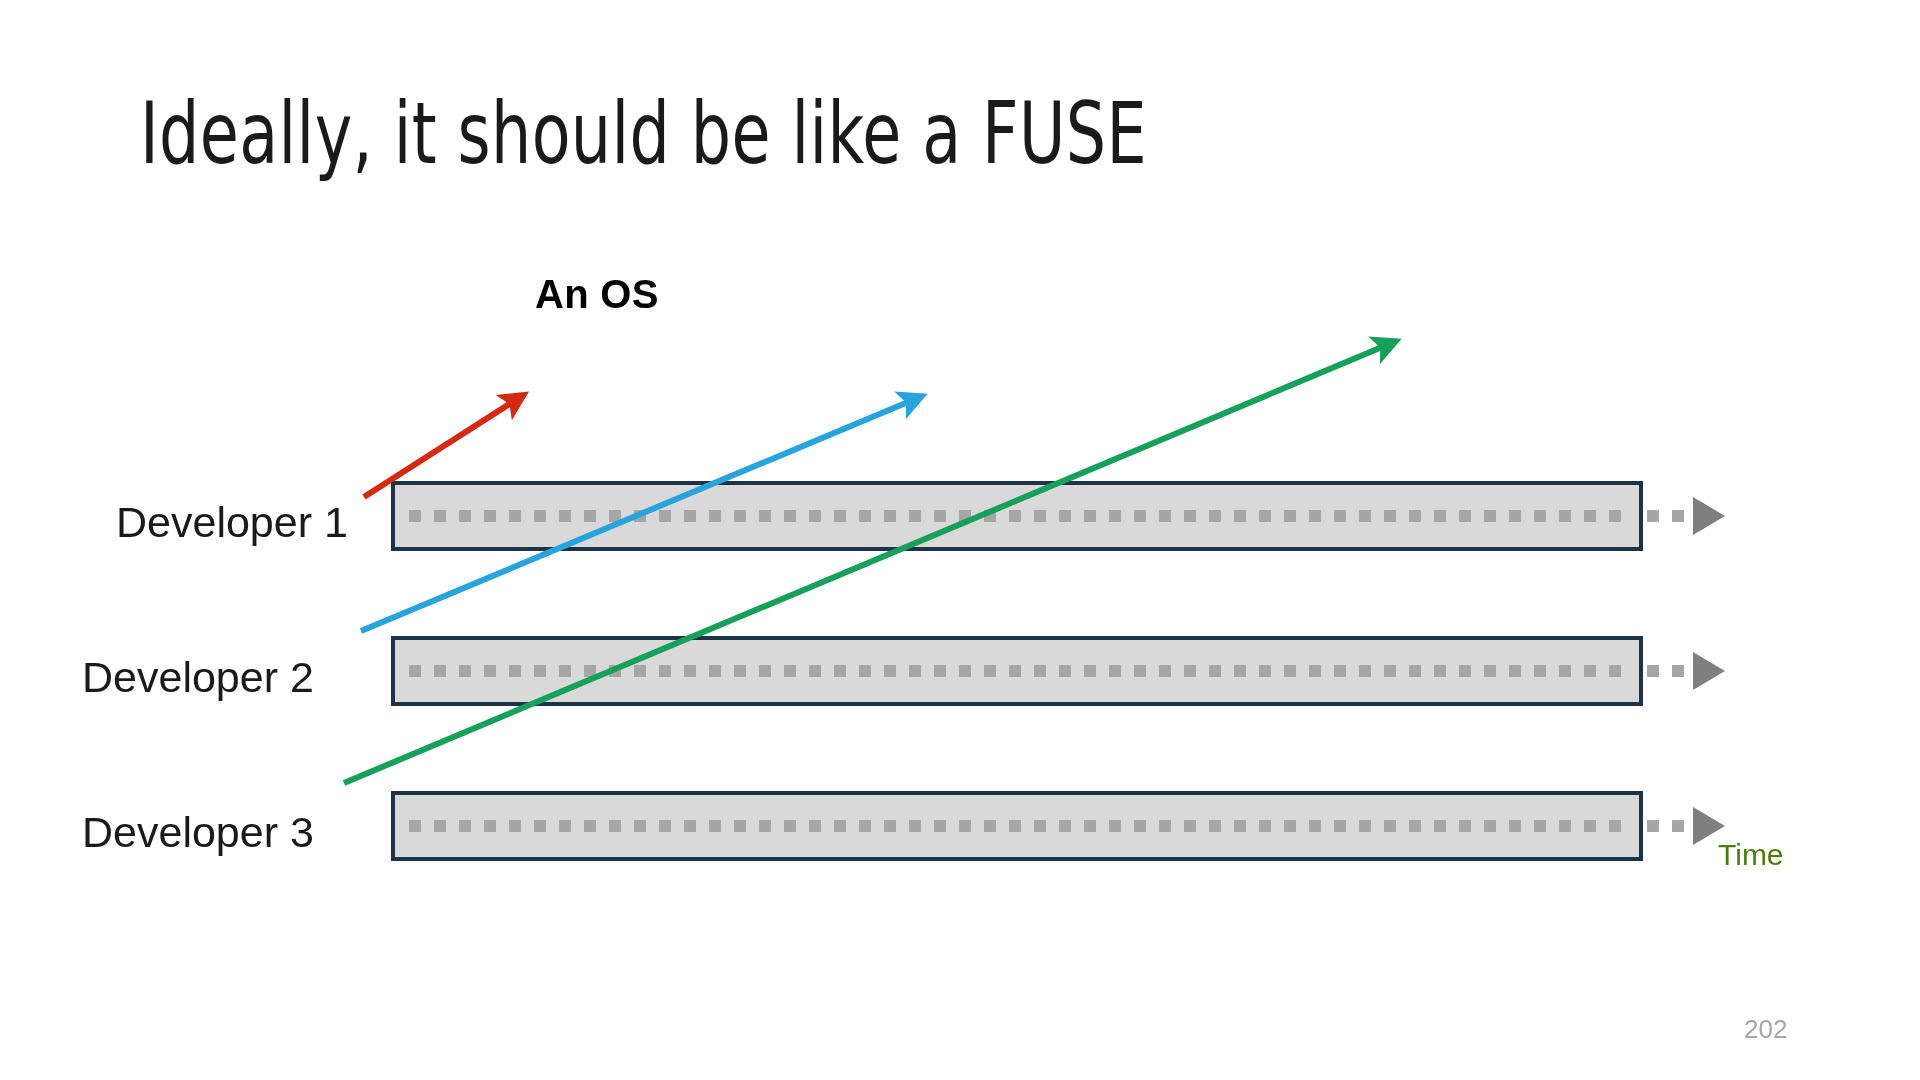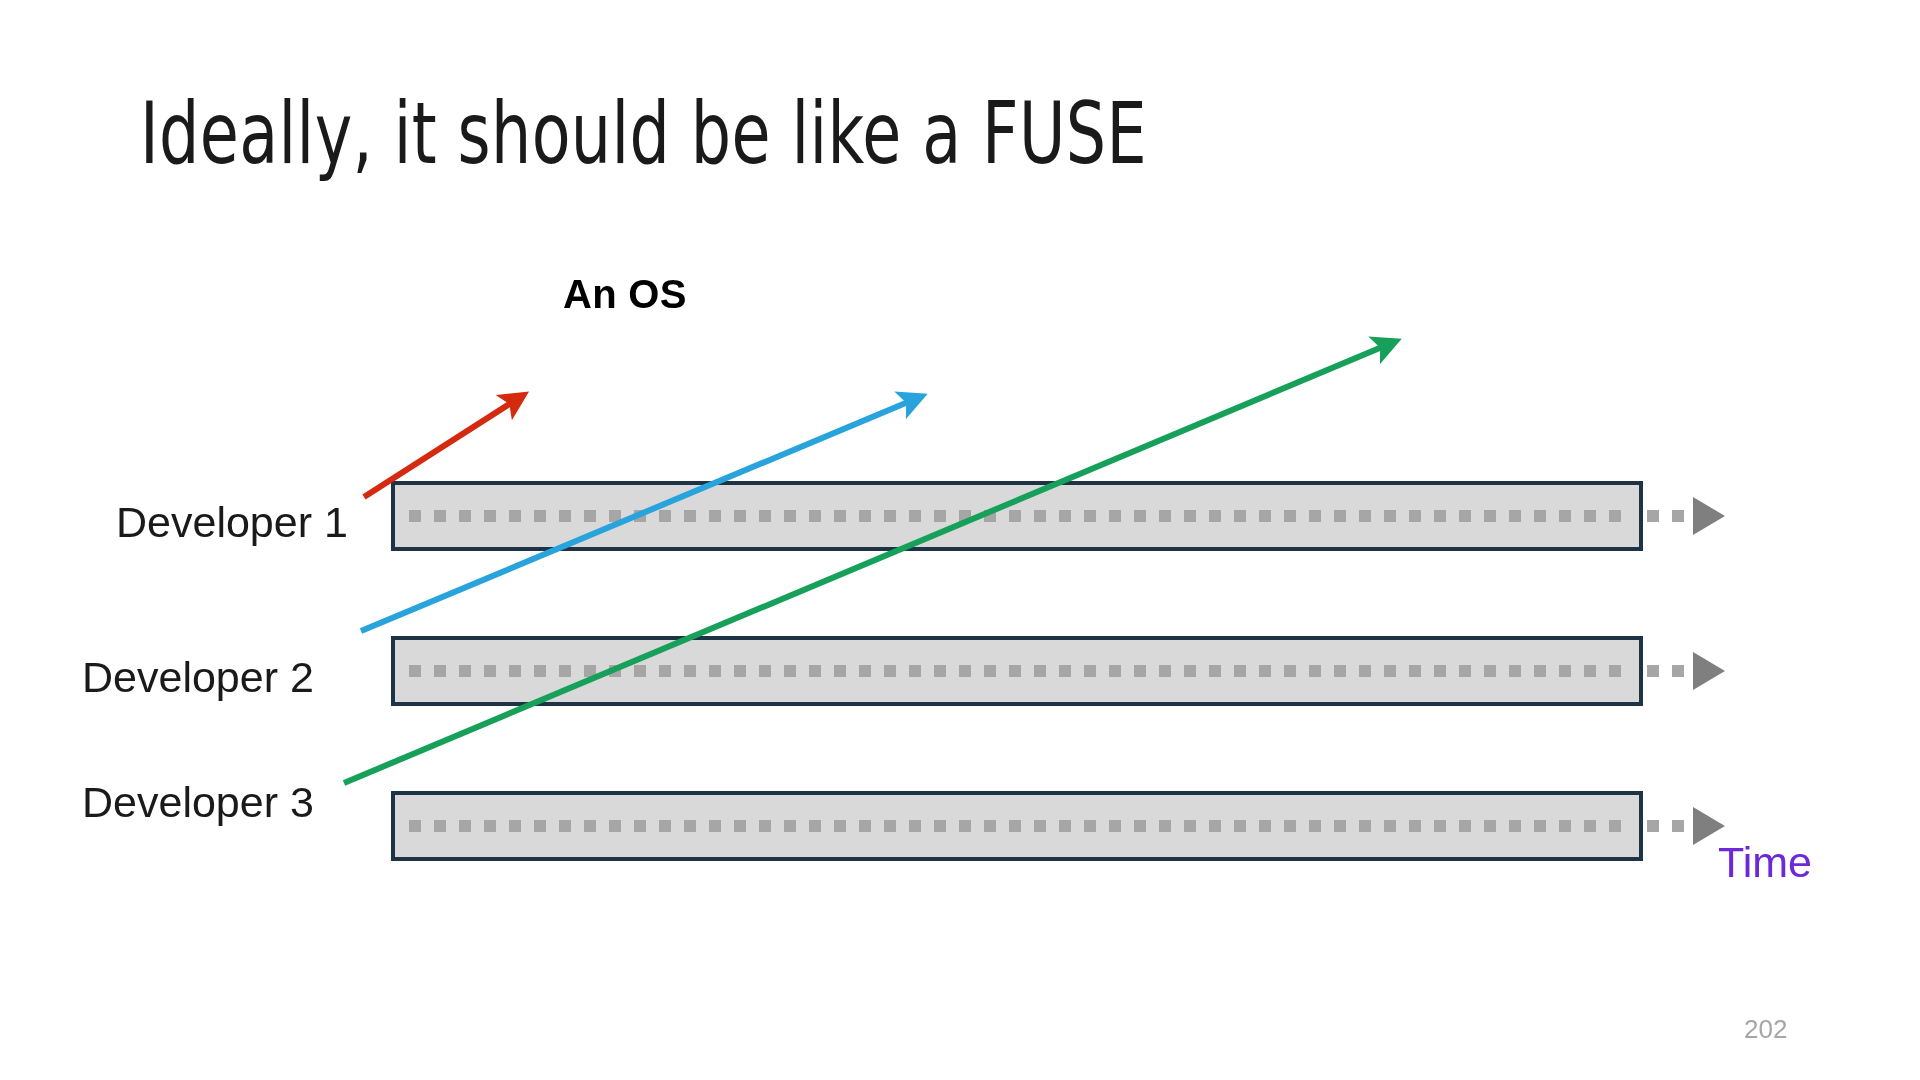--- a/index.html
+++ b/index.html
@@ -39,37 +39,37 @@
   
   .annot-label {
     position: absolute;
     font-family: "Liberation Sans", sans-serif;
     font-weight: bold;
     font-size: 40px;
     color: #000000;
     white-space: nowrap;
     letter-spacing: 0.3px;
   }
-  #label-an-os   { left: 535px; top: 272px; margin-left: 28px; }
+  #label-an-os   { left: 535px; top: 272px; }
   #label-fuse-1  { left: 928px; top: 368px; }
   #label-fuse-2  { left: 1333px; top: 272px; }
 
   
   .dev-label {
     position: absolute;
     left: 82px;
     font-family: "Liberation Sans", sans-serif;
     font-weight: 300;
     font-size: 43px;
     color: #1a1a1a;
     white-space: nowrap;
   }
   #dev-label-0 { top: 498px; margin-left: 34px; }
   #dev-label-1 { top: 653px; }
-  #dev-label-2 { top: 778px; }
+  #dev-label-2 { top: 808px; }
 
   
   .timeline-row {
     position: absolute;
     left: 391px;
     width: 1252px;
     height: 70px;
   }
   #timeline-row-0 { top: 481px; }
   #timeline-row-1 { top: 636px; }
@@ -123,22 +123,22 @@
     border-left: 32px solid #7f7f7f;
   }
 
   
   #time-label {
     position: absolute;
     left: 1718px;
     top: 838px;
     font-family: "Liberation Sans", sans-serif;
     font-weight: 300;
-    font-size: 43px;
-    color: #6d28d9;
+    font-size: 30px;
+    color: #4d7c0f;
     white-space: nowrap;
   }
 
   
   #page-number {
     position: absolute;
     left: 1744px;
     top: 1014px;
     font-family: "Liberation Sans", sans-serif;
     font-weight: 300;

